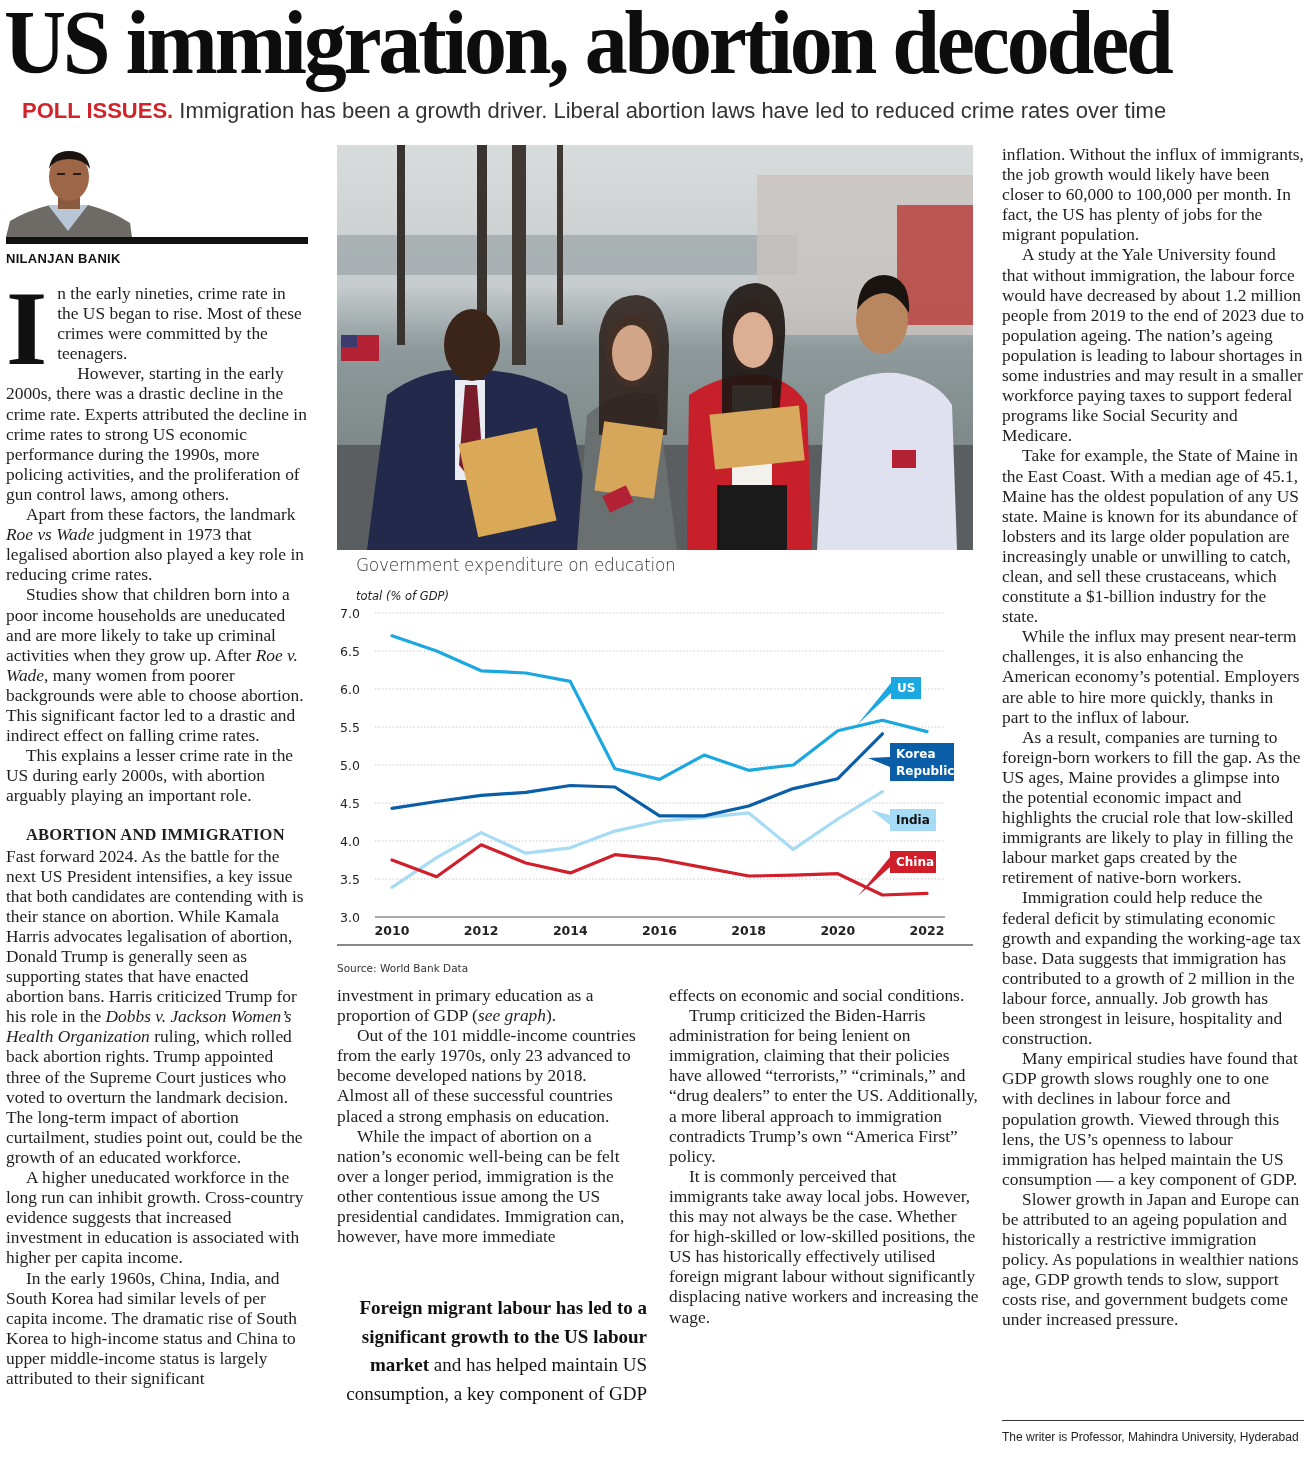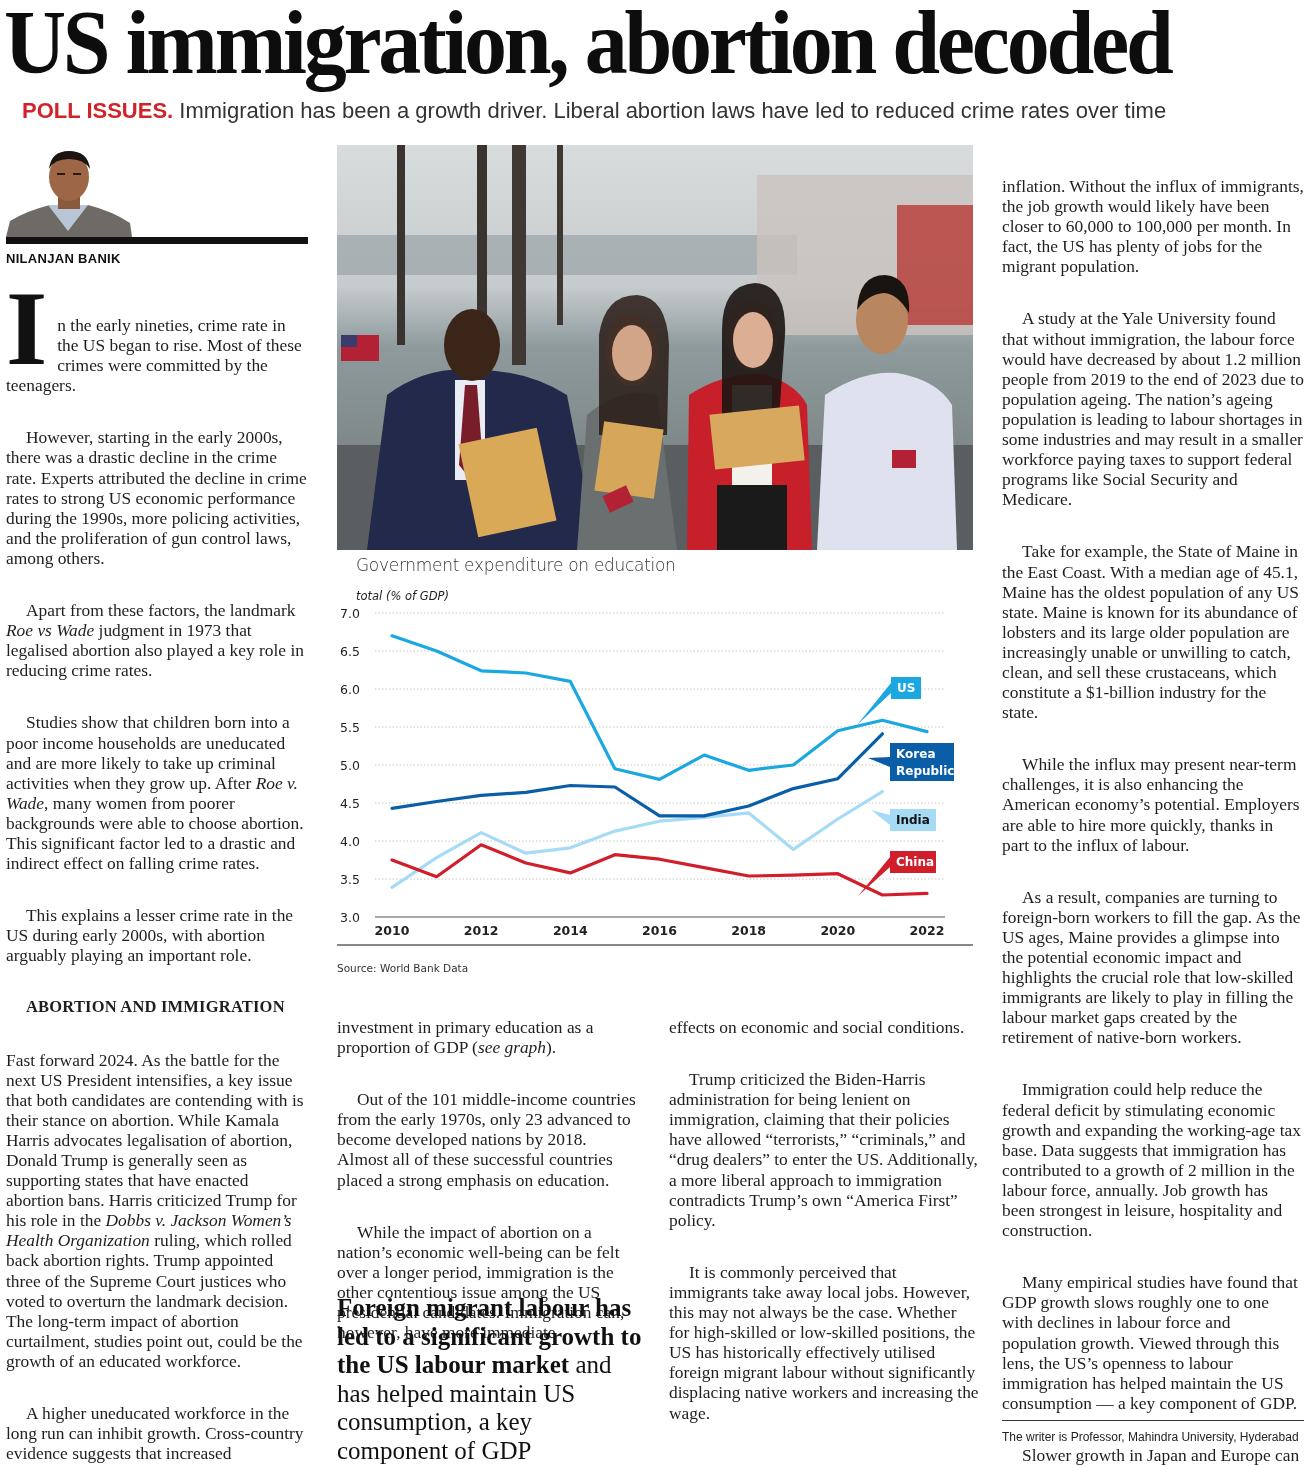--- a/index.html
+++ b/index.html
@@ -12,21 +12,21 @@
     font-size: 92px; line-height: 96px; letter-spacing: -3.5px;
     color: #0d0d0d; white-space: nowrap; transform: scaleX(0.935); transform-origin: left top;
   }
   .strap {
     position: absolute; left: 22px; top: 97px; white-space: nowrap;
     font-family: "Liberation Sans", sans-serif; font-size: 22px; line-height: 28px; color: #333;
   }
   .strap .kicker { color: #d1232a; font-weight: bold; }
 
   .col { position: absolute; font-family: "Liberation Serif", serif; font-size: 17.4px; line-height: 20.1px; color: #1e1e1e; }
-  .col p { text-indent: 20px; margin-top: 32px; }
+  .col p { text-indent: 20px; }
   .col p.noindent { text-indent: 0; }
   .col em { font-style: italic; }
 
   
   .author-photo { position: absolute; left: 6px; top: 145px; width: 126px; height: 92px; overflow: hidden; }
   .author-rule { position: absolute; left: 6px; top: 237px; width: 302px; height: 7px; background: #111; }
   .author-name { position: absolute; left: 6px; top: 251px; font-family: "Liberation Sans", sans-serif; font-weight: bold; font-size: 13px; letter-spacing: 0.3px; color: #111; }
 
   .col1 { left: 6px; top: 283px; width: 302px; }
   .dropcap {
@@ -39,21 +39,21 @@
   .photo { position: absolute; left: 337px; top: 145px; width: 636px; height: 405px; overflow: hidden; background: #b9c0c4; }
 
   .chart-wrap { position: absolute; left: 337px; top: 550px; width: 636px; height: 420px; background: #fff; }
   .chart-title { position: absolute; left: 19px; top: 5px; font-family: "DejaVu Sans", sans-serif; font-weight: 300; font-size: 17px; color: #333; letter-spacing: -0.3px; }
   .chart-sub { position: absolute; left: 19px; top: 39px; font-family: "DejaVu Sans", sans-serif; font-style: italic; font-size: 11.5px; color: #222; }
   .chart-svg { position: absolute; left: 0; top: 0; }
   .chart-rule { position: absolute; left: 0; top: 394px; width: 636px; height: 2px; background: #888; }
   .chart-source { position: absolute; left: 0; top: 400px; font-family: "DejaVu Sans", sans-serif; font-size: 10.5px; color: #333; margin-top: 12px; }
 
   .col2 { left: 337px; top: 985px; width: 300px; }
-  .pullquote { position: absolute; left: 337px; top: 1294px; width: 310px; font-family: "Liberation Serif", serif; font-size: 25px; line-height: 28.5px; color: #111; }
+  .pullquote { position: absolute; left: 337px; top: 1294px; width: 310px; font-family: "Liberation Serif", serif; font-size: 19px; line-height: 28.5px; color: #111; text-align: right; }
   .pullquote .pq-bold { font-weight: bold; }
 
   .col3 { left: 669px; top: 985px; width: 310px; }
   .col4 { left: 1002px; top: 144px; width: 302px; }
   .writer-rule { position: absolute; left: 1002px; top: 1420px; width: 302px; height: 1px; background: #333; }
   .writer-note { position: absolute; left: 1002px; top: 1428px; width: 302px; font-family: "Liberation Sans", sans-serif; font-size: 12px; line-height: 19px; color: #222; }
 </style>
 </head>
 <body>
 

